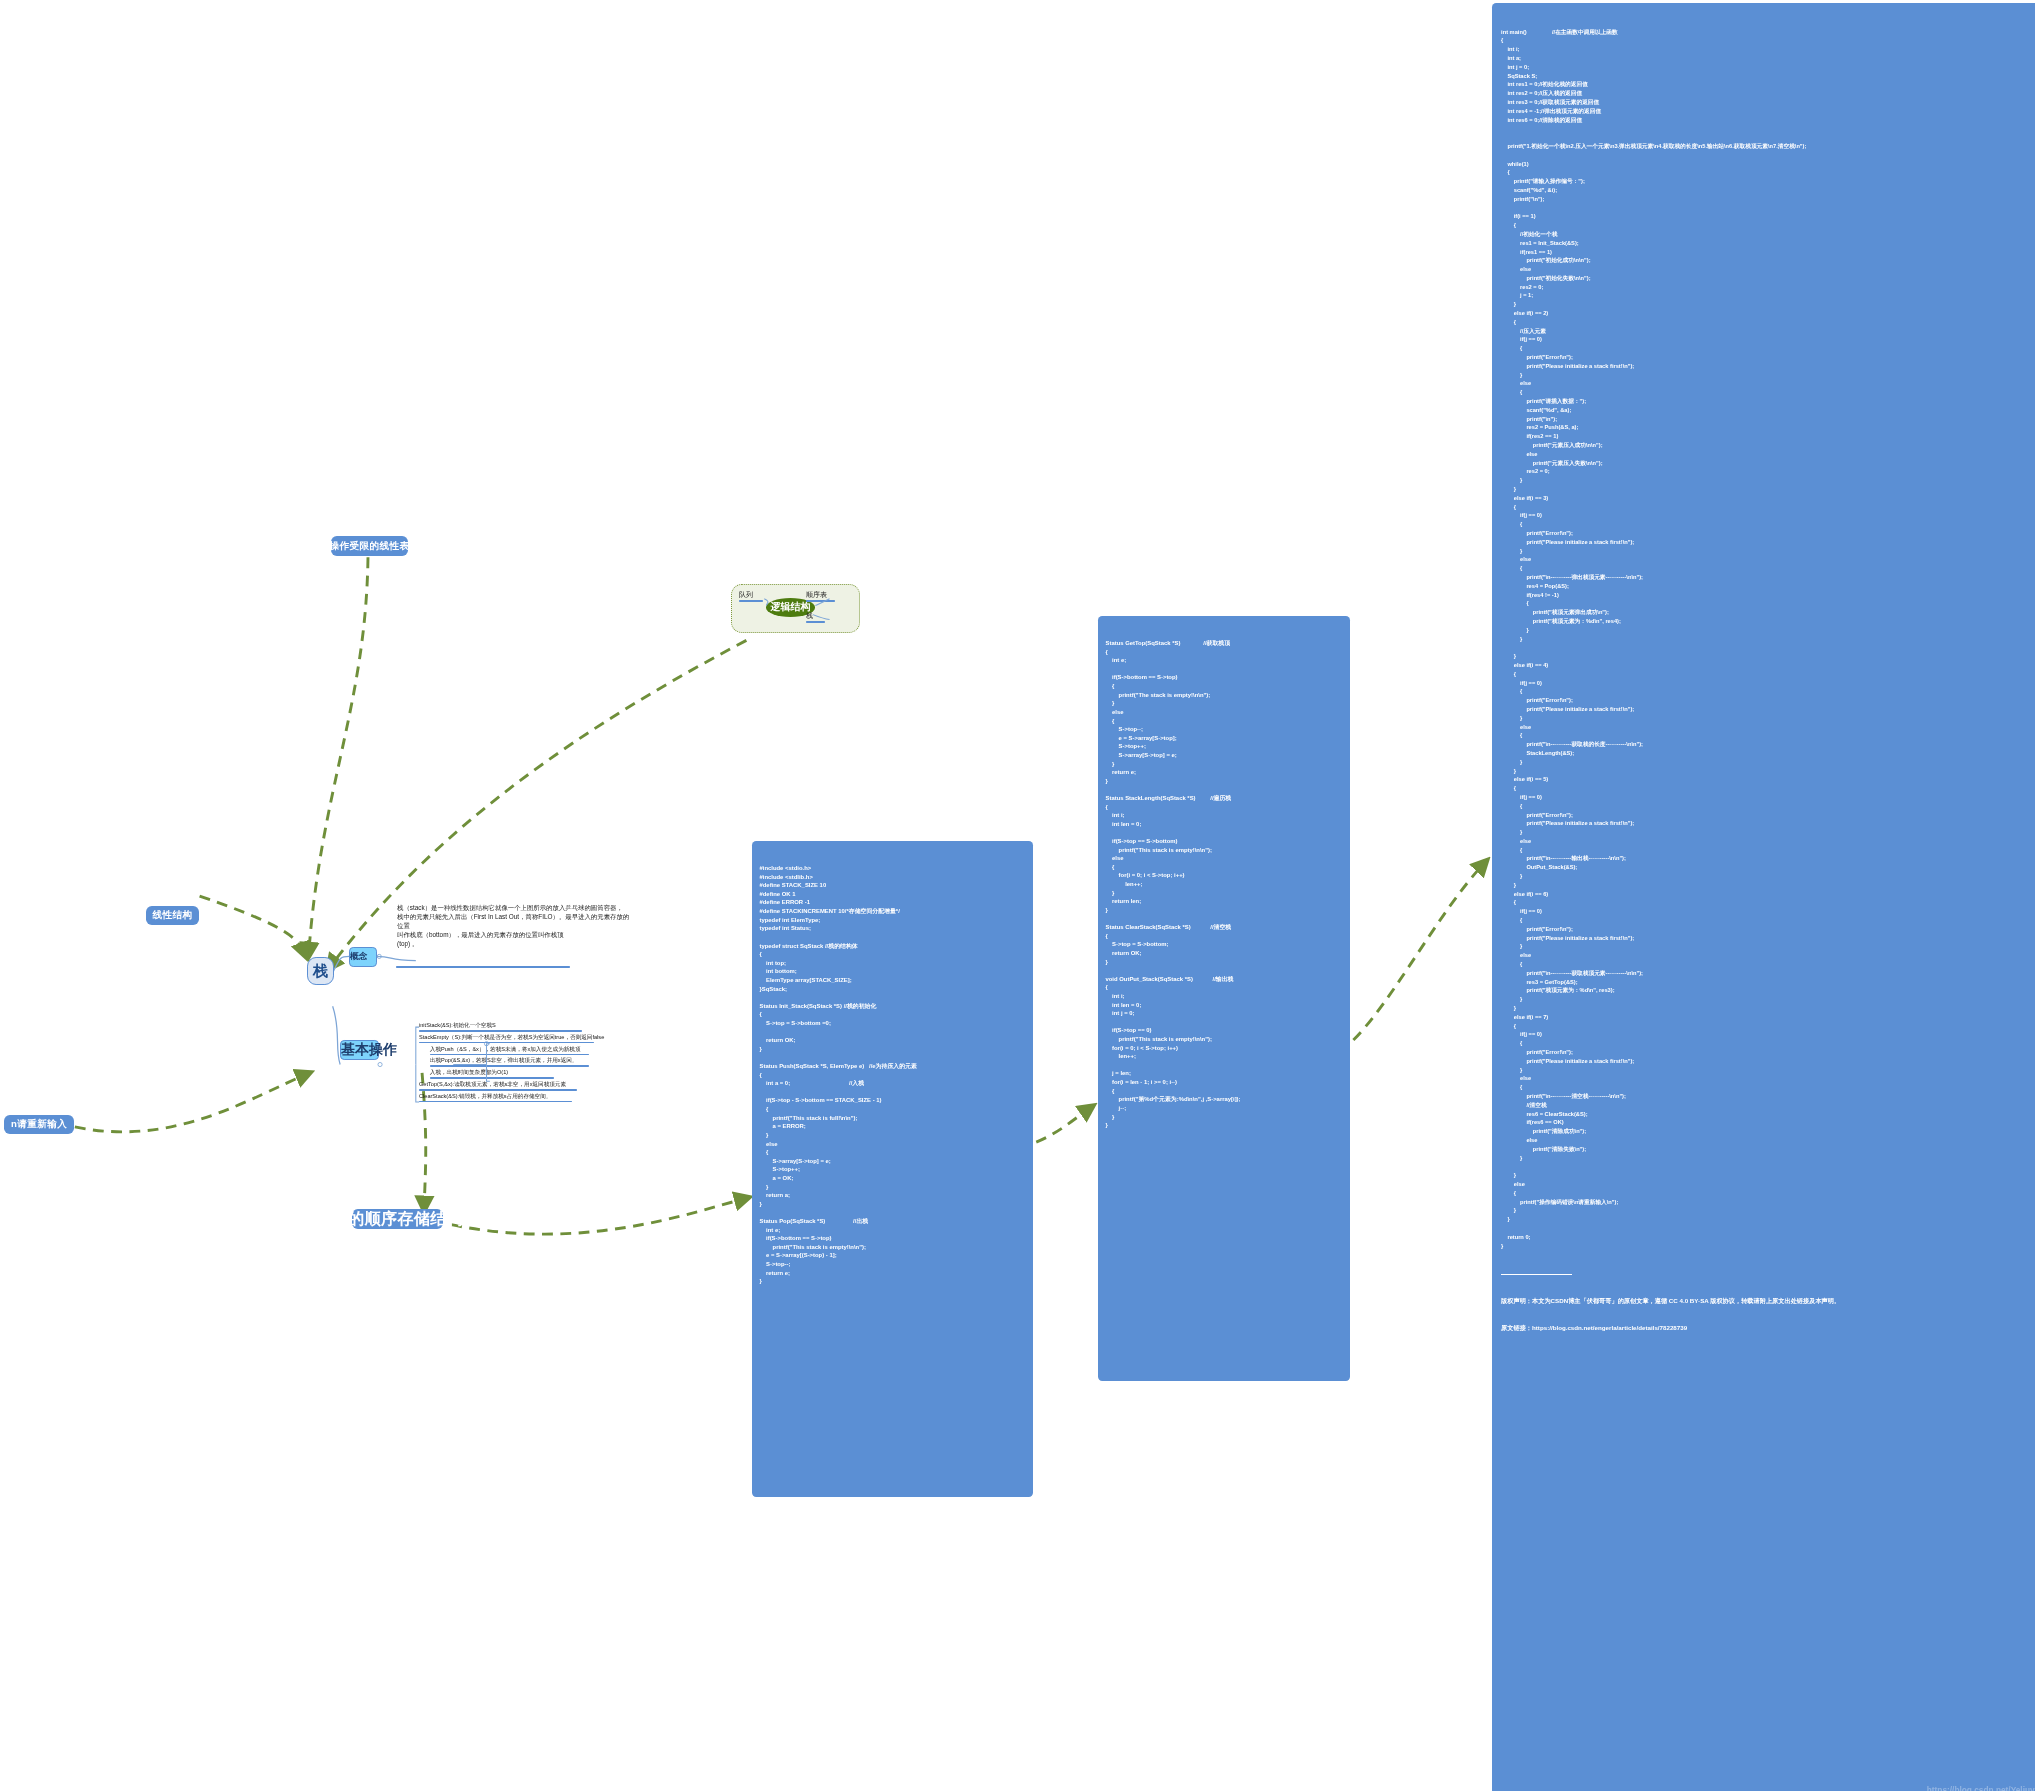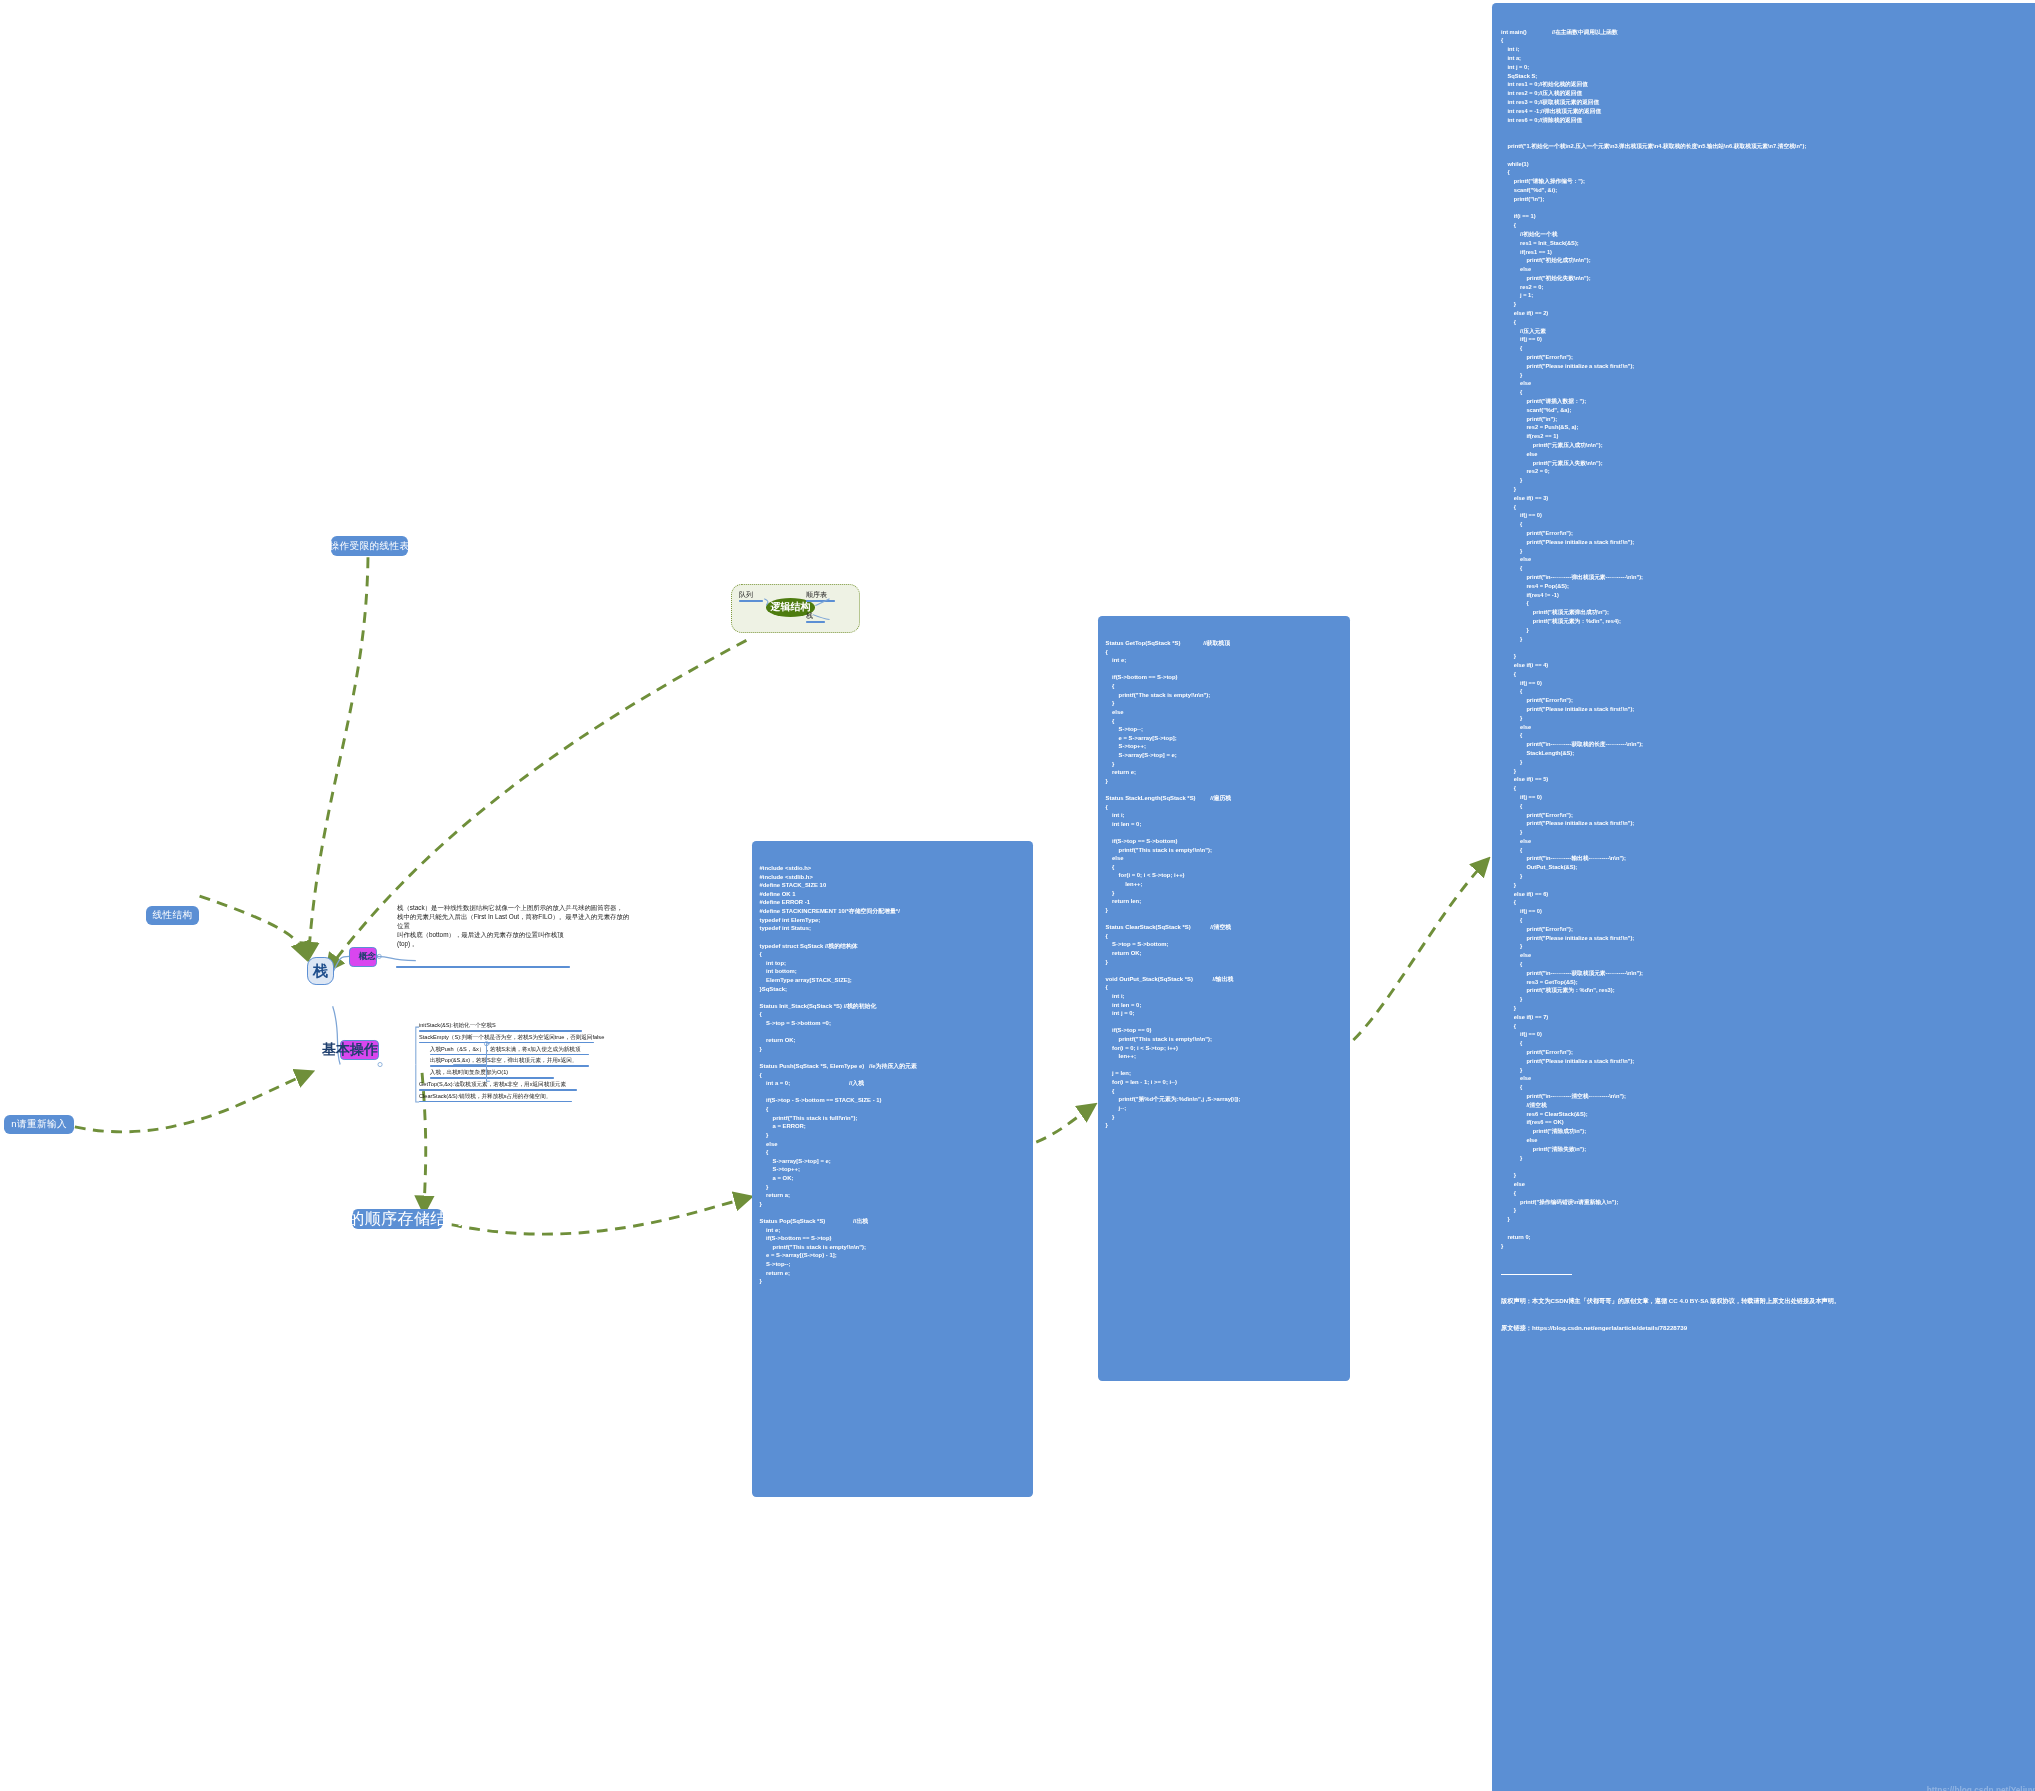--- a/index.html
+++ b/index.html
@@ -2,27 +2,27 @@
 <html style="font-size:6.7px"><head>
 <meta charset="utf-8">
 <style>
   html,body{margin:0;padding:0;background:#ffffff;}
   body{font-family:"Liberation Sans","DejaVu Sans",sans-serif;}
   #canvas{position:relative;width:2035px;height:1791px;background:#fff;overflow:hidden;}
   svg.edges{position:absolute;left:0;top:0;width:2035px;height:1791px;pointer-events:none;}
 
   
   .pill{position:absolute;background:#5b8fd4;color:#fff;border-radius:5.8px;
-        font-weight:normal;display:flex;align-items:center;justify-content:center;
+        font-weight:bold;display:flex;align-items:center;justify-content:center;
         white-space:nowrap;letter-spacing:0.4px;}
   
   .central{position:absolute;background:#dce6f4;border:1.7px solid #5b8fd4;border-radius:9.1px;
         color:#1f4e8c;font-weight:bold;display:flex;align-items:center;justify-content:center;}
-  .subnode{position:absolute;background:#d946ef;border:0.8px solid #5b8fd4;border-radius:4.2px;
-        color:#1f3f6e;font-weight:bold;display:flex;align-items:center;justify-content:flex-end;
+  .subnode{position:absolute;background:#7dd3fc;border:0.8px solid #5b8fd4;border-radius:4.2px;
+        color:#1f3f6e;font-weight:bold;display:flex;align-items:center;justify-content:flex-start;
         white-space:nowrap;}
 
   
   .groupbox{position:absolute;border:1.7px dotted #7f9a3f;border-radius:10.8px;background:#eef2e4;}
   .ellipse{position:absolute;background:#4d7c0f;border-radius:50%;color:#fff;font-weight:bold;
         display:flex;align-items:center;justify-content:center;white-space:nowrap;}
   .leaf{position:absolute;color:#222;white-space:nowrap;}
   .leaf .underline{display:block;height:2.1px;background:#5b8fd4;border-radius:0.8px;margin-top:0.4px;}
 
   

